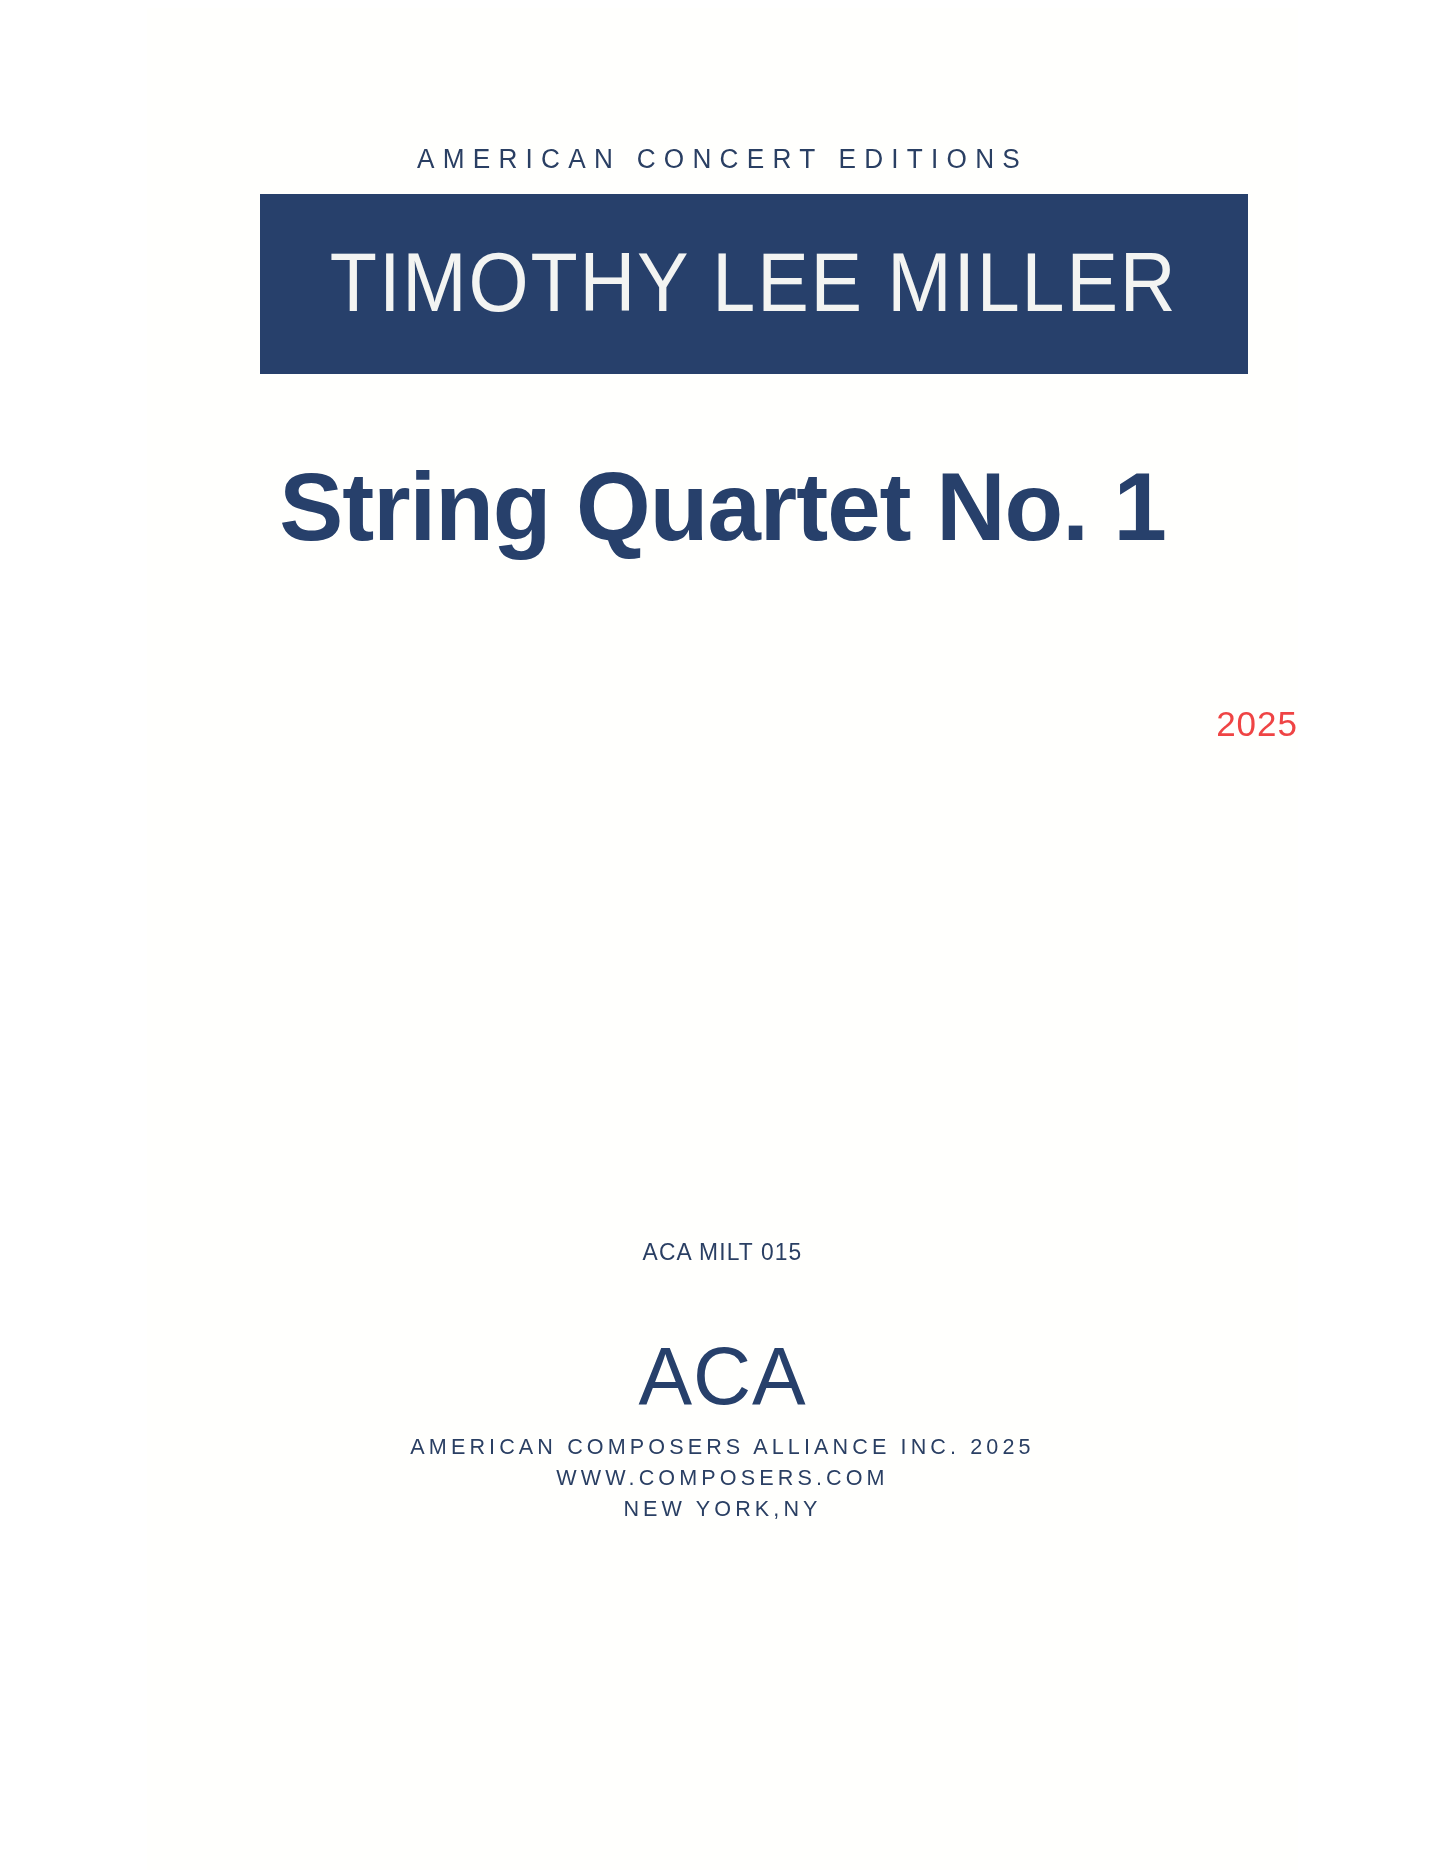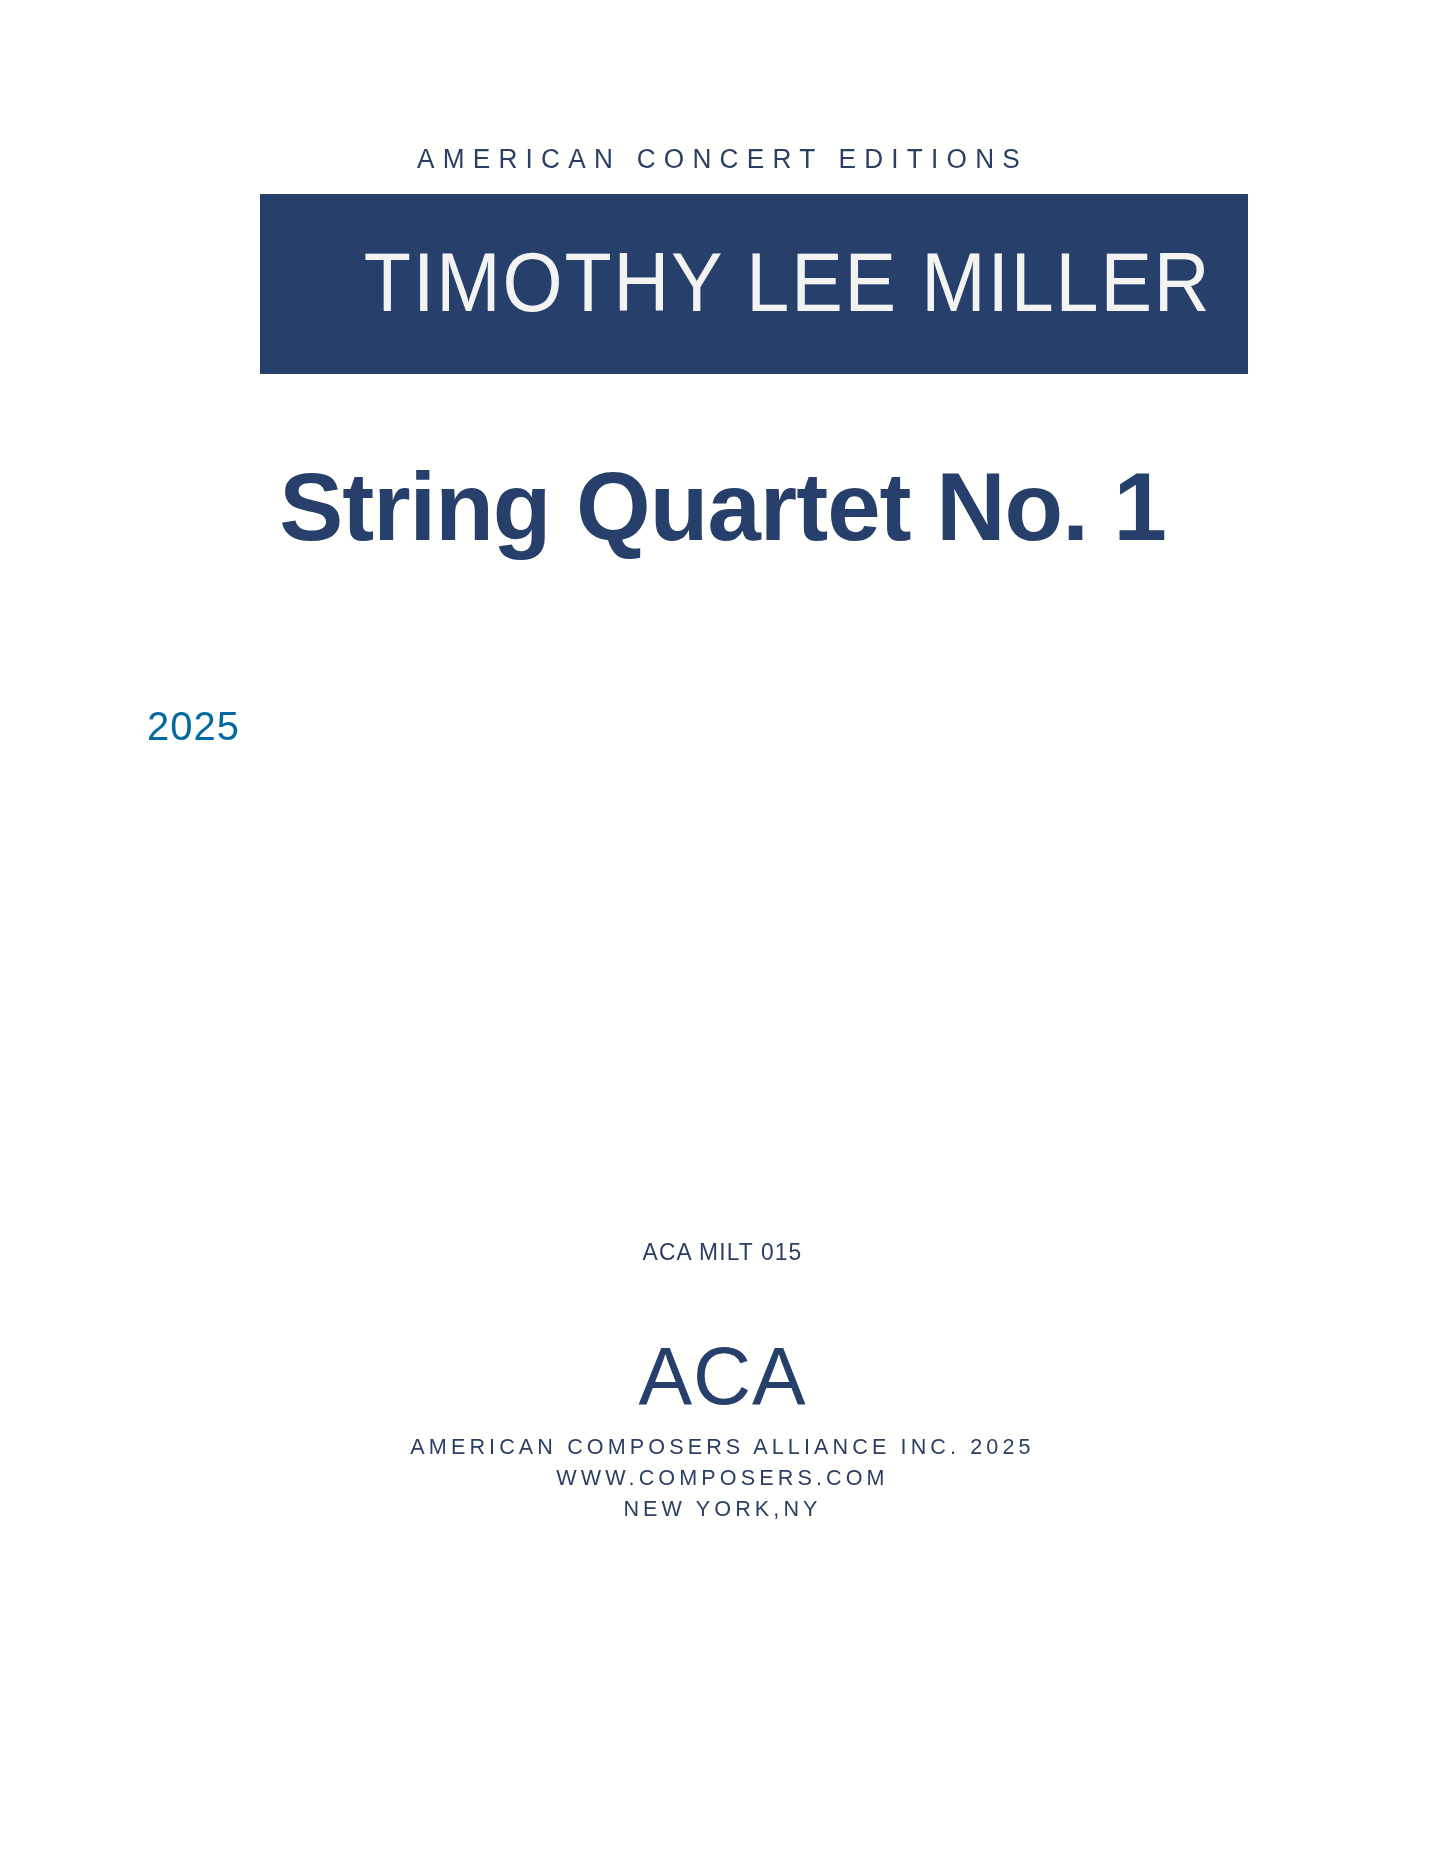--- a/index.html
+++ b/index.html
@@ -37,21 +37,21 @@
   
   .composer-banner {
     position: absolute;
     top: 186px;
     left: 113px;
     width: 988px;
     height: 180px;
     background: #27406b;
     display: flex;
     align-items: center;
-    justify-content: flex-end;
+    justify-content: center;
   }
 
   .composer-name {
     font-size: 84px;
     font-weight: 400;
     letter-spacing: 2px;
     color: #f3f4f2;
     line-height: 1;
     transform: scaleX(0.92) translateY(-2px);
     white-space: nowrap;
@@ -84,25 +84,25 @@
     color: #2a416a;
     line-height: 1.2;
     white-space: nowrap;
   }
 
   .work-year {
     position: absolute;
     top: 696px;
     left: 0;
     width: 100%;
-    text-align: left;
-    font-size: 40px;
+    text-align: right;
+    font-size: 35px;
     font-weight: 300;
     letter-spacing: 1px;
-    color: #0369a1;
+    color: #ef4444;
   }
 
   
   .catalog-number {
     position: absolute;
     top: 1230px;
     left: 0;
     width: 100%;
     text-align: center;
     font-size: 24px;

